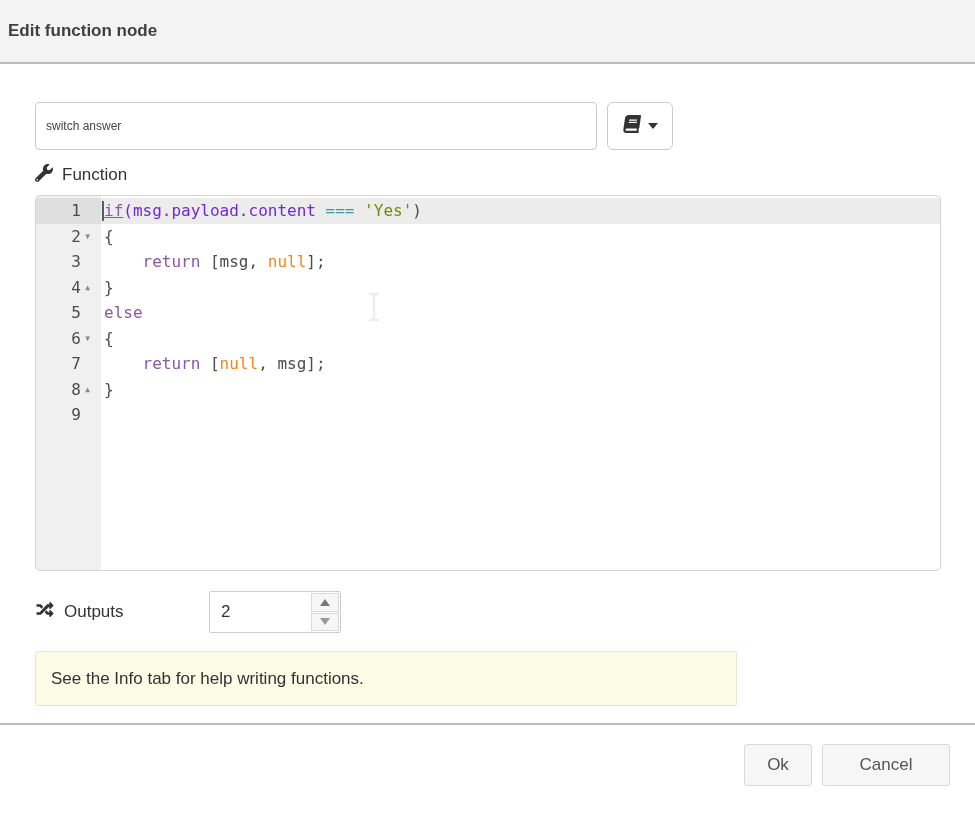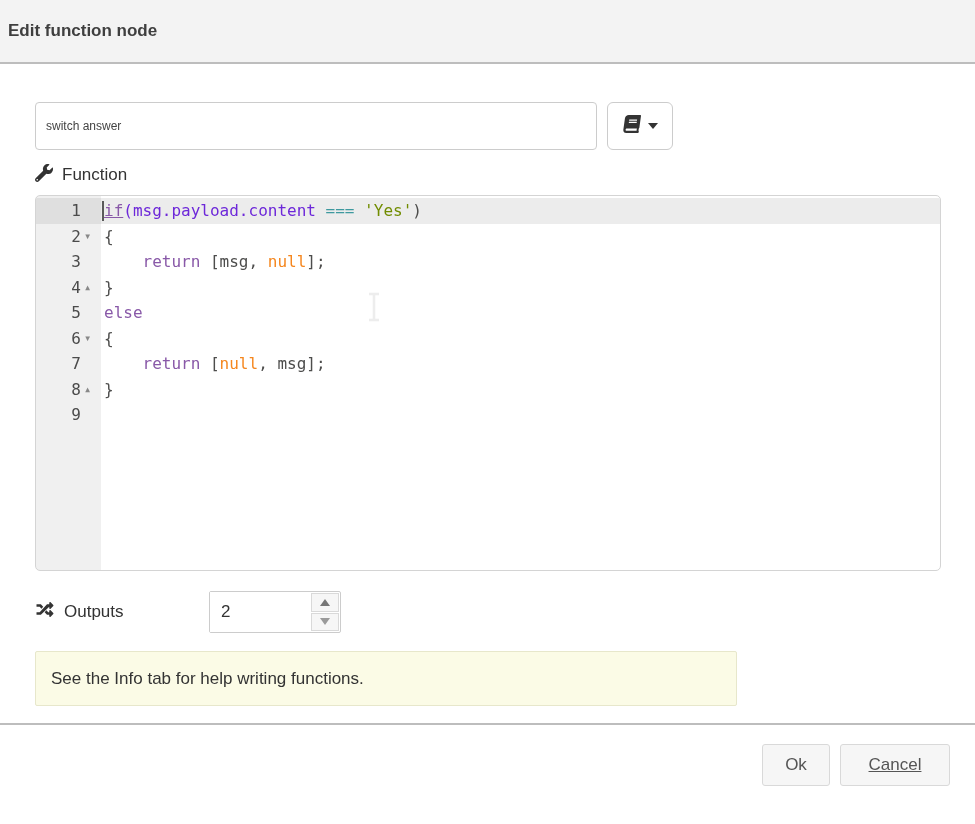--- a/index.html
+++ b/index.html
@@ -79,21 +79,21 @@
   .dlg-footer {
     margin-top:17px; border-top:2px solid #bdbdbd; height:78px;
     display:flex; justify-content:flex-end; align-items:flex-start;
     padding:19px 25px 0 0; gap:10px; background:#fff;
   }
   .dlg-btn {
     height:42px; background:#f6f6f6; border:1px solid #d9d9d9; border-radius:3px;
     font-size:17px; color:#555; cursor:pointer; font-family:"Liberation Sans", sans-serif;
   }
   .btn-ok { width:68px; }
-  .btn-cancel { width:110px;text-decoration:underline; }
+  .btn-cancel { width:128px; }
 
   .icon-dark { fill:#333; }
 </style>
 </head>
 <body>
 
 <div class="dlg-header">
   <span class="dlg-title">Edit function node</span>
 </div>
 

